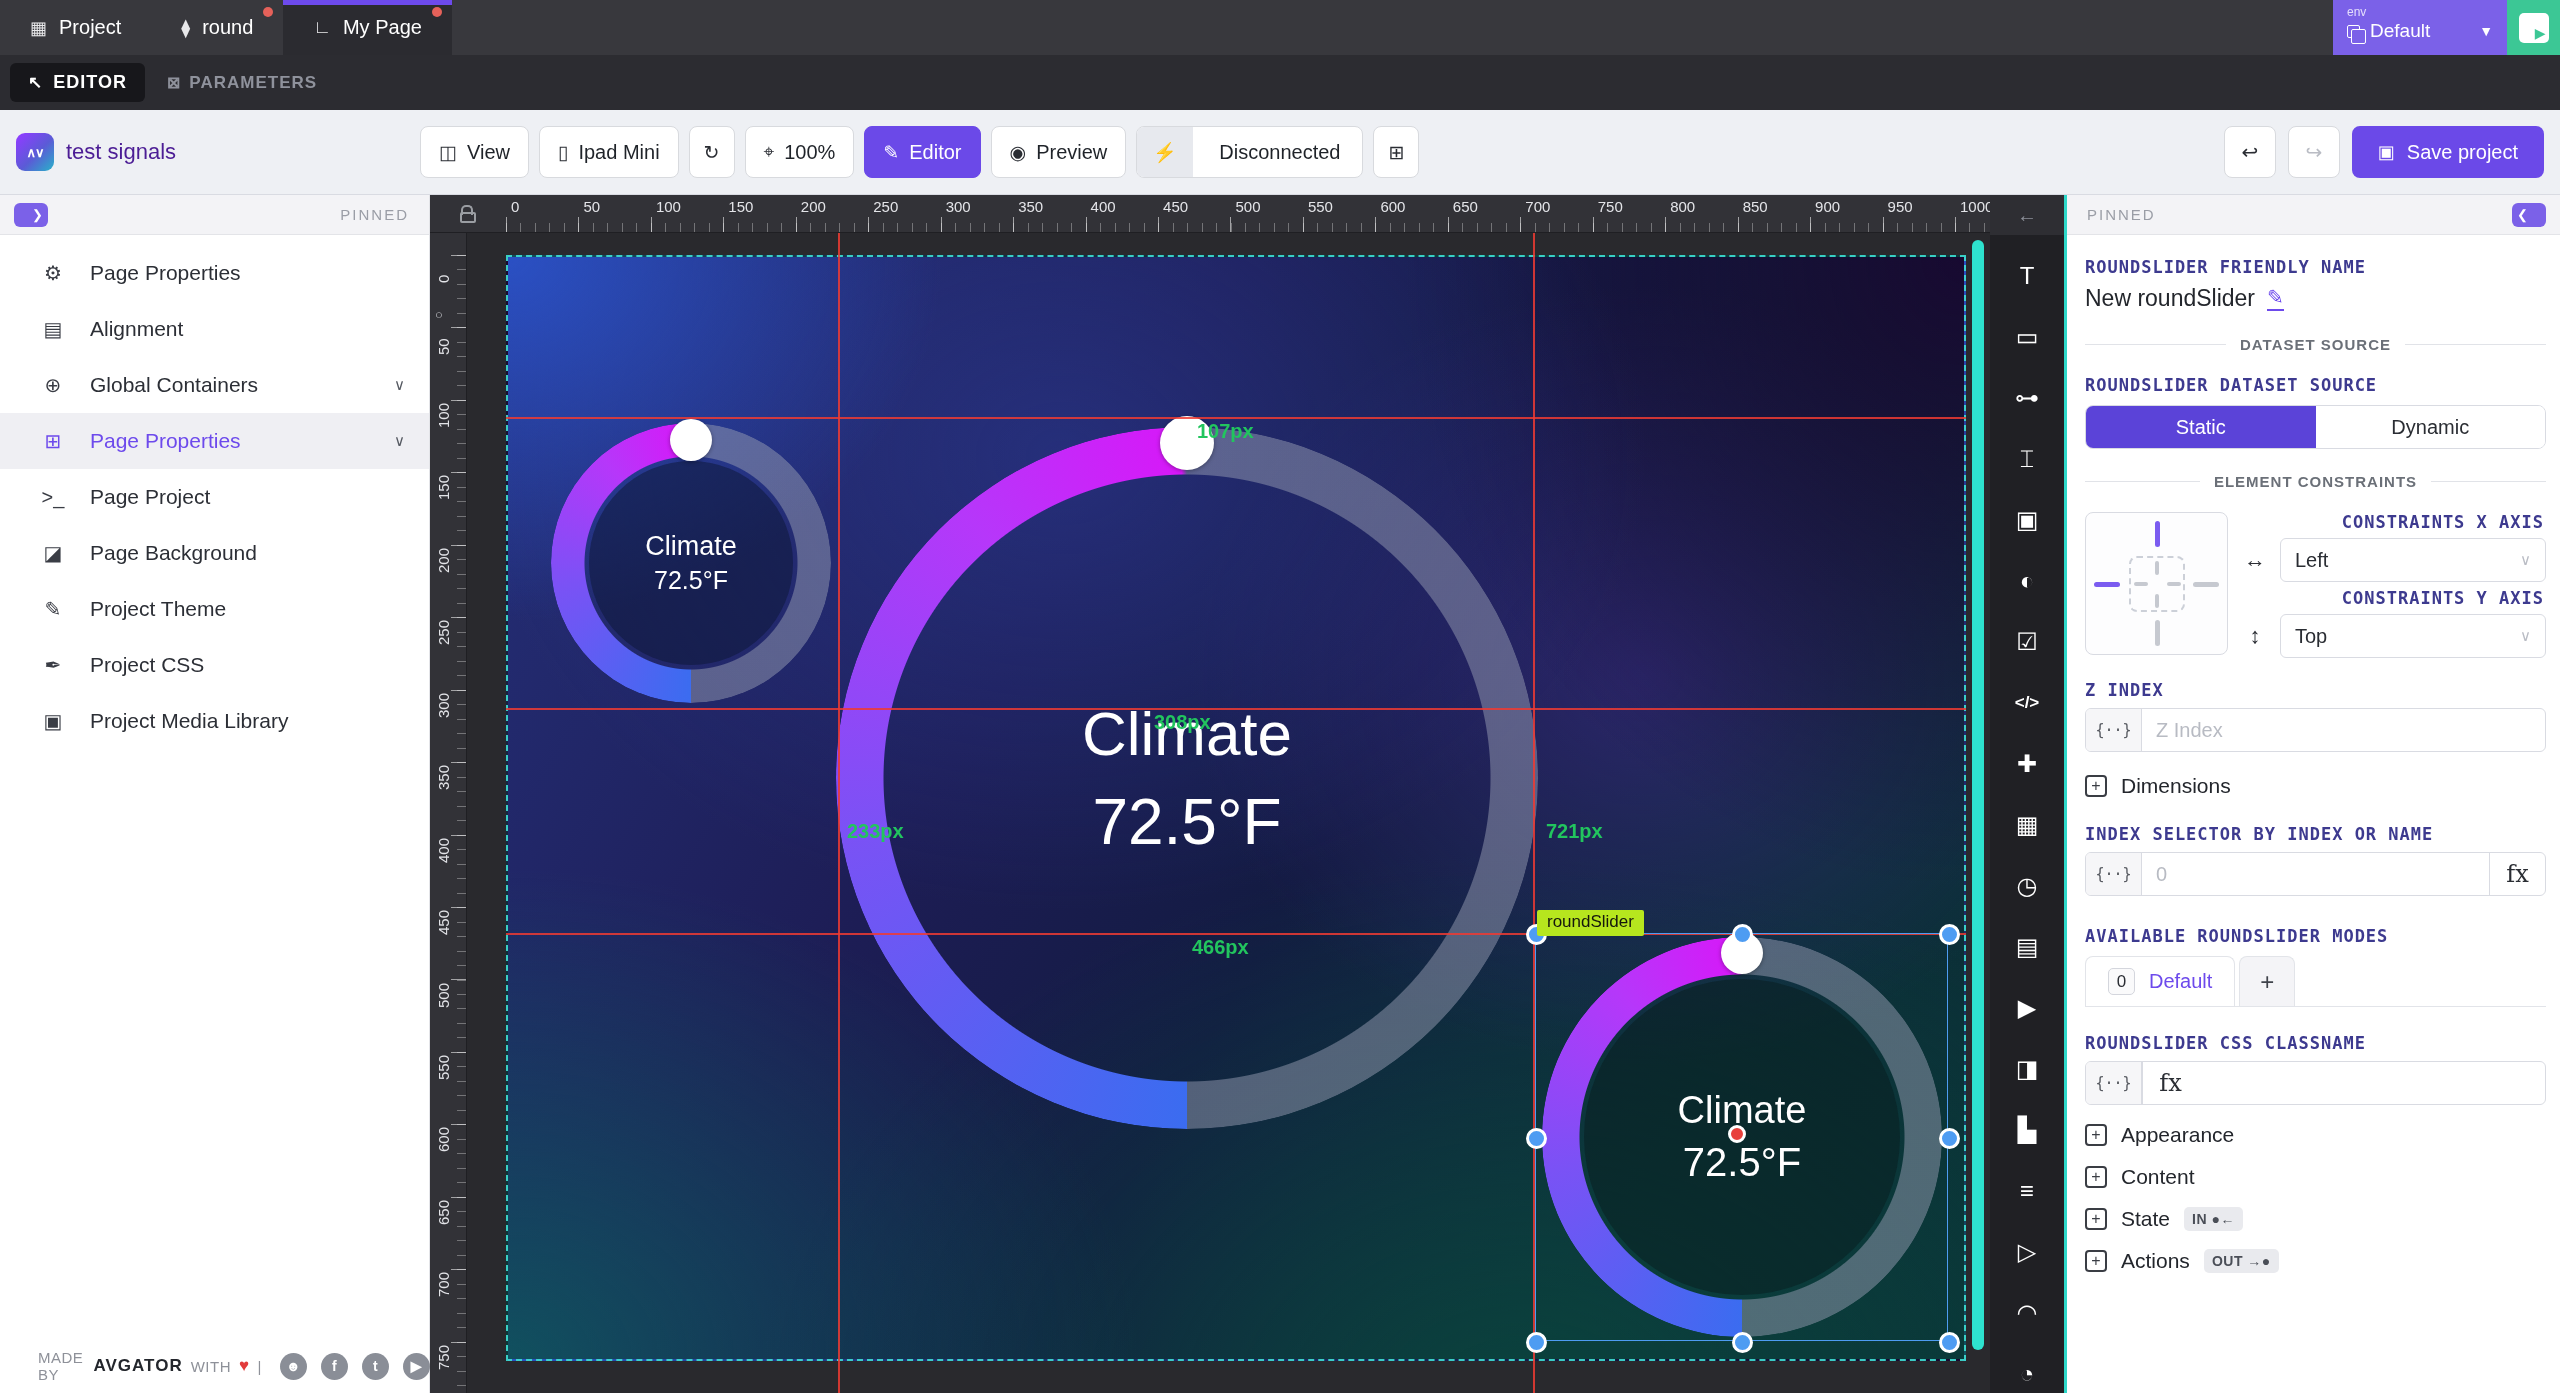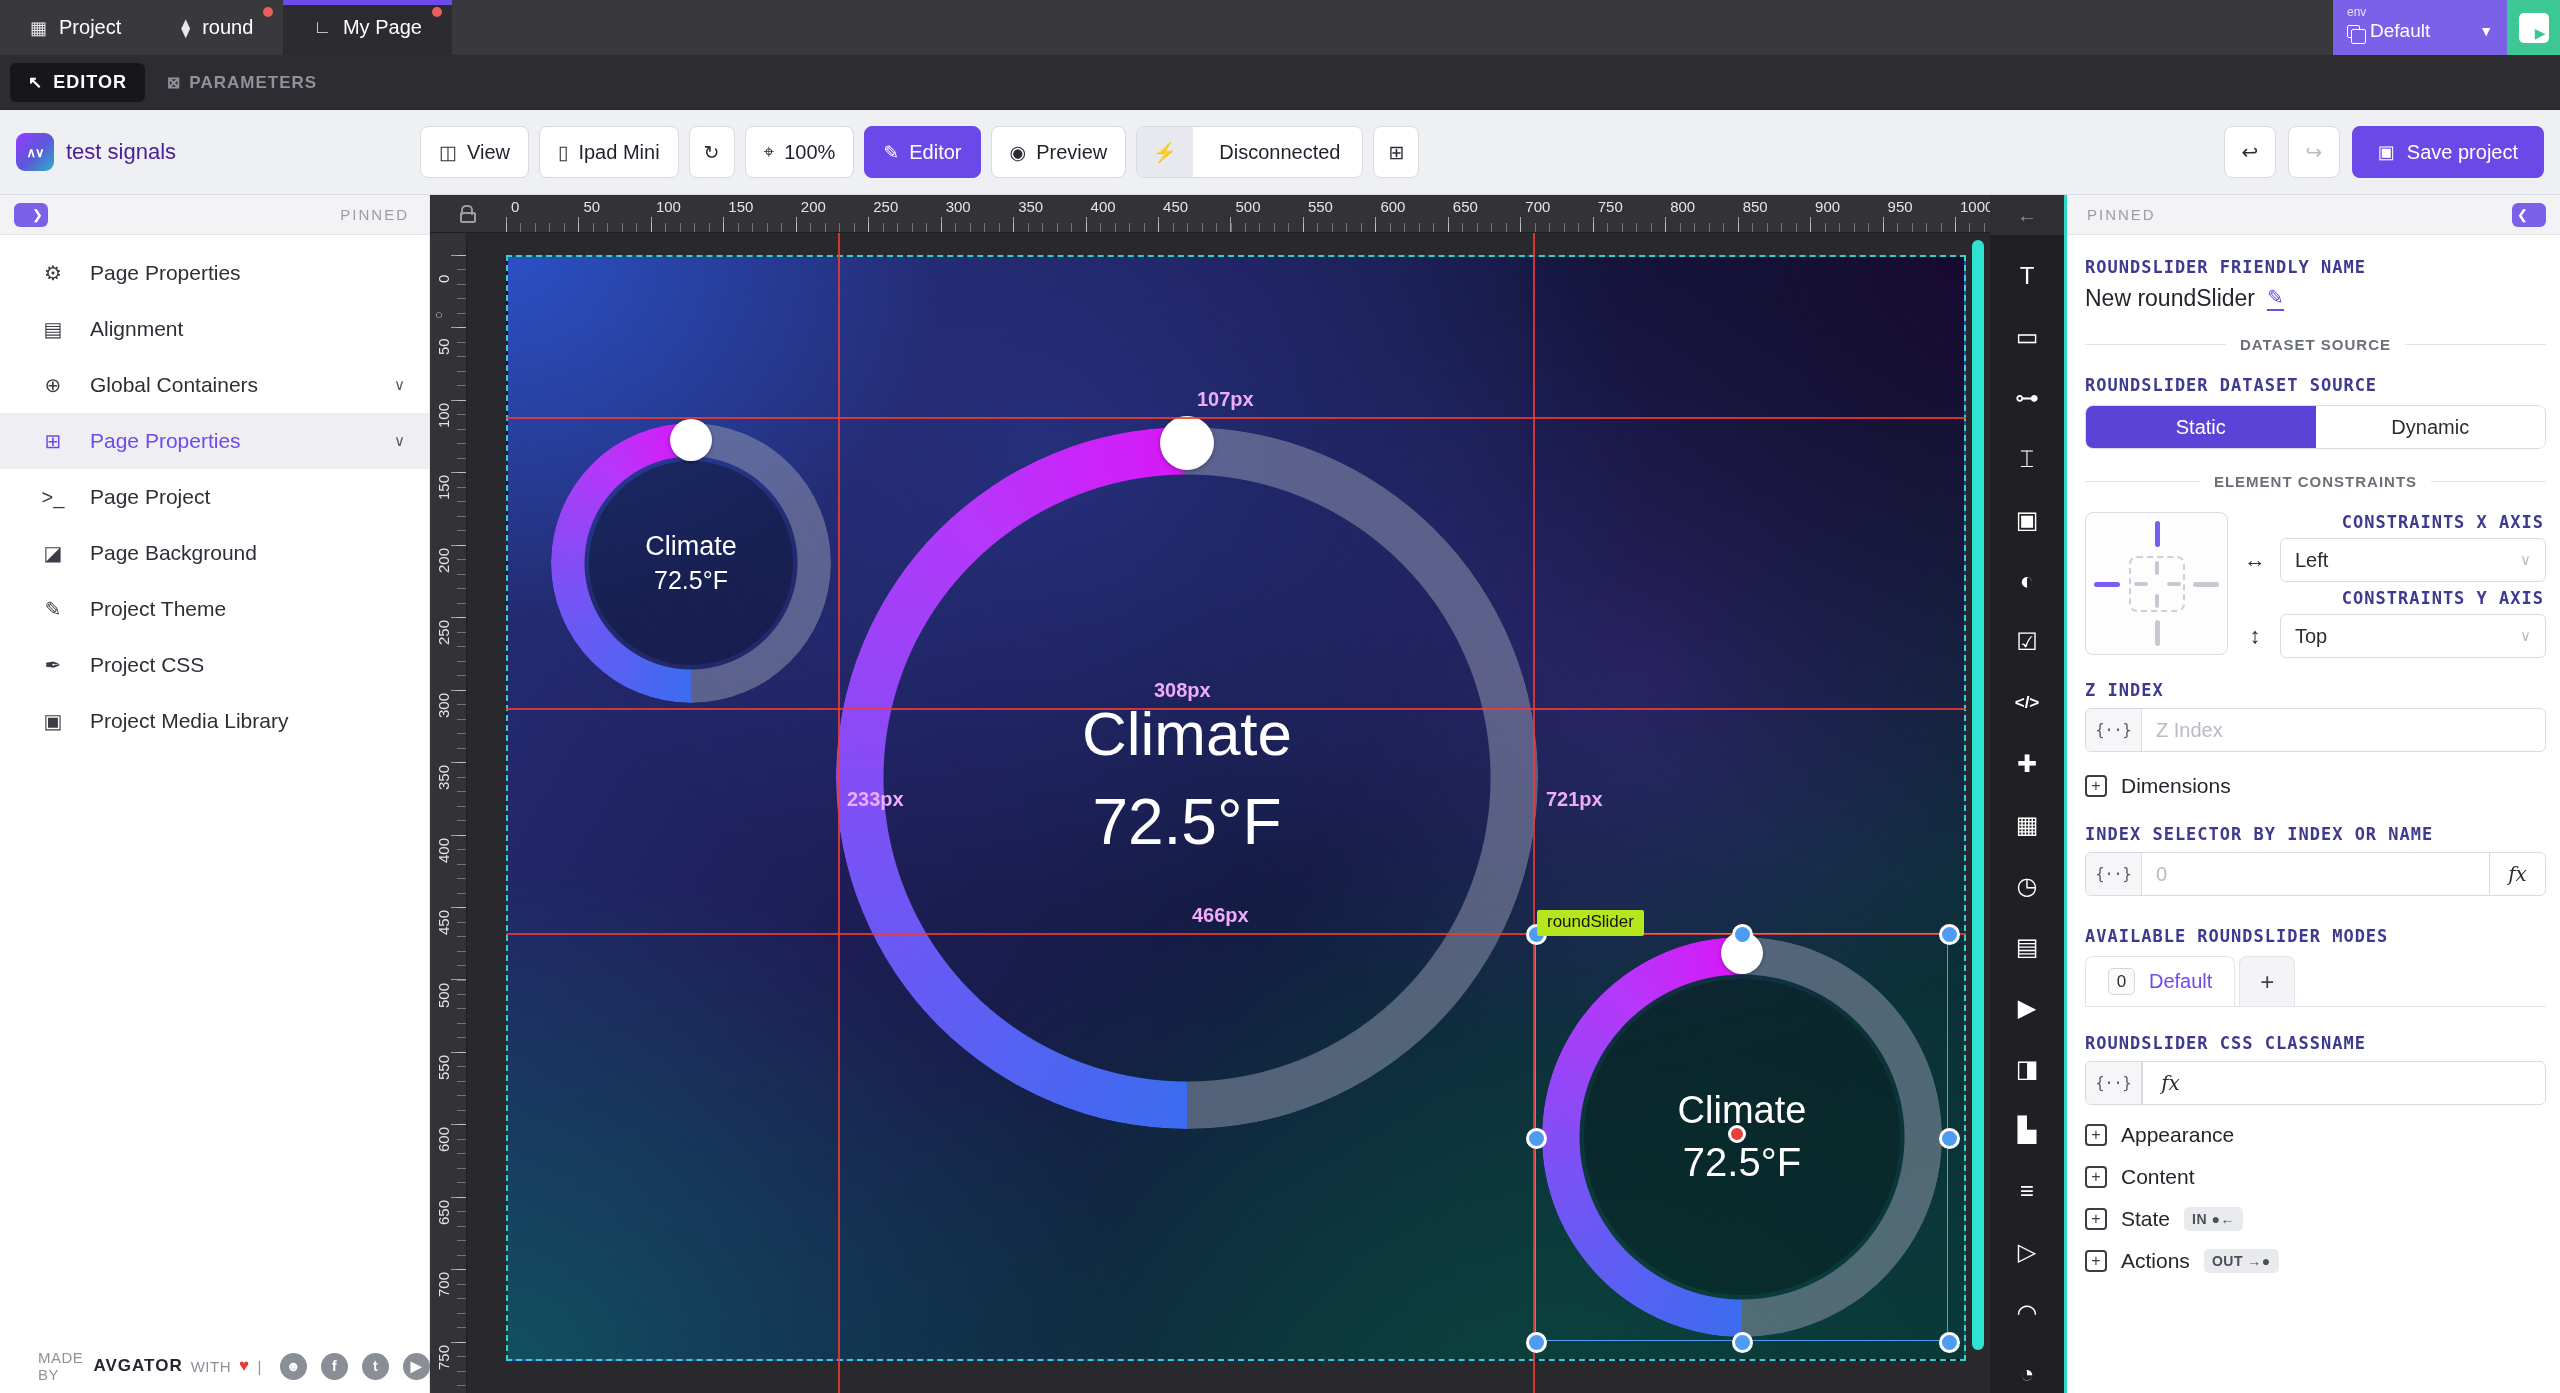--- a/index.html
+++ b/index.html
@@ -96,21 +96,21 @@
       radial-gradient(700px 600px at 78% 38%, rgba(64,40,140,.55), rgba(64,40,140,0) 65%),
       radial-gradient(900px 700px at 0% 100%, rgba(12,96,96,.75), rgba(12,96,96,0) 70%),
       radial-gradient(1100px 800px at 70% 105%, rgba(10,70,62,.85), rgba(10,70,62,0) 70%),
       linear-gradient(120deg,#25307a 0%, #1d1d55 35%, #131b42 55%, #0c2e38 80%, #0a3136 100%); }
 
   .vscroll { position:absolute; left:1542px; top:45px; width:12px; height:1110px; background:#2ee3cf; border-radius:6px; }
 
   
   .guide-v { position:absolute; top:38px; bottom:0; width:2px; background:rgba(238,59,51,.85); }
   .guide-h { position:absolute; left:76px; width:1460px; height:2px; background:rgba(238,59,51,.85); }
-  .glabel { position:absolute; color:#f0abfc; font-size:20px; font-weight:bold; }
+  .glabel { position:absolute; color:#22c55e; font-size:20px; font-weight:bold;margin-top:32px; }
 
   
   .rslider { position:absolute; }
   .ring { position:absolute; inset:0; border-radius:50%;
     background:conic-gradient(from 180deg, #3b6cf0 0deg, #7a52f5 80deg, #b637fa 140deg, #d718f8 179deg, rgba(150,156,178,.5) 180deg 360deg);
     -webkit-mask:radial-gradient(circle, transparent var(--ri), #000 calc(var(--ri) + 1px) var(--ro), transparent calc(var(--ro) + 1px));
             mask:radial-gradient(circle, transparent var(--ri), #000 calc(var(--ri) + 1px) var(--ro), transparent calc(var(--ro) + 1px)); }
   .rs-fill { position:absolute; border-radius:50%; }
   .rs-text { position:absolute; inset:0; display:flex; flex-direction:column; align-items:center; justify-content:center; color:#fff; text-align:center; }
   .rs-handle { position:absolute; background:#fff; border-radius:50%; box-shadow:0 1px 4px rgba(0,0,0,.35); }
@@ -152,21 +152,21 @@
   .constr-right { flex:1; display:flex; flex-direction:column; }
   .axisrow { display:flex; align-items:center; gap:12px; margin-bottom:6px; }
   .axisico { font-size:22px; color:#2c2f35; width:26px; text-align:center; }
   .axislabel { text-align:right; margin:0 2px 6px 0; }
   .select { flex:1; height:44px; border:1px solid #d9dbe2; border-radius:6px; display:flex; align-items:center; padding:0 14px; font-size:20px; color:#2a2d33; }
   .select .caret { margin-left:auto; color:#b9bcc4; font-size:15px; }
   .igroup { display:flex; height:44px; border:1px solid #d9dbe2; border-radius:6px; overflow:hidden; margin-top:8px; background:#fff; }
   .ig-pre { width:56px; background:#f6f6f8; border-right:1px solid #d9dbe2; display:flex; align-items:center; justify-content:center; font-size:15px; color:#55585f; font-family:"DejaVu Sans Mono", monospace; flex:0 0 auto; }
   .ig-input { flex:1; display:flex; align-items:center; padding:0 14px; font-size:20px; color:#2a2e35; }
   .ig-input.ph { color:#b8bbc3; }
-  .ig-fx { width:56px; border-left:1px solid #d9dbe2; display:flex; align-items:center; justify-content:center; font-family:"DejaVu Serif", serif; font-style:italic; font-size:20px; color:#2a2d33; flex:0 0 auto; }
+  .ig-fx { width:56px; border-left:1px solid #d9dbe2; display:flex; align-items:center; justify-content:center; font-family:"DejaVu Serif", serif; font-size:24px; color:#2a2d33; flex:0 0 auto; }
   .ig-input.focus { border:2px solid #6d4aec; border-radius:4px; margin:-1px; z-index:1; }
   .expander { display:flex; align-items:center; gap:14px; margin-top:22px; font-size:21px; color:#23262c; }
   .expico { width:22px; height:22px; border:2px solid #3a3d44; border-radius:4px; display:flex; align-items:center; justify-content:center; font-size:16px; color:#3a3d44; line-height:1; flex:0 0 auto; }
   .secbadge { background:#e9eaee; border-radius:5px; font-size:14px; font-weight:bold; color:#4a4e57; padding:4px 8px; letter-spacing:.5px; }
   .modetabs { display:flex; align-items:flex-end; border-bottom:1px solid #e2e4e9; margin-top:10px; }
   .modetab { display:flex; align-items:center; gap:14px; border:1px solid #e2e4e9; border-bottom:none; border-radius:8px 8px 0 0; background:#fff; height:50px; padding:0 22px; }
   .modebadge { width:27px; height:27px; border:1px solid #d4d6dd; border-radius:5px; background:#fafafb; display:flex; align-items:center; justify-content:center; font-size:17px; color:#2a2d33; }
   .modename { color:#6d4aec; font-size:20px; }
   .modeplus { width:56px; height:50px; background:#f4f4f7; border:1px solid #e2e4e9; border-bottom:none; border-radius:8px 8px 0 0; display:flex; align-items:center; justify-content:center; font-size:24px; color:#3f434b; margin-left:4px; }
 </style>

